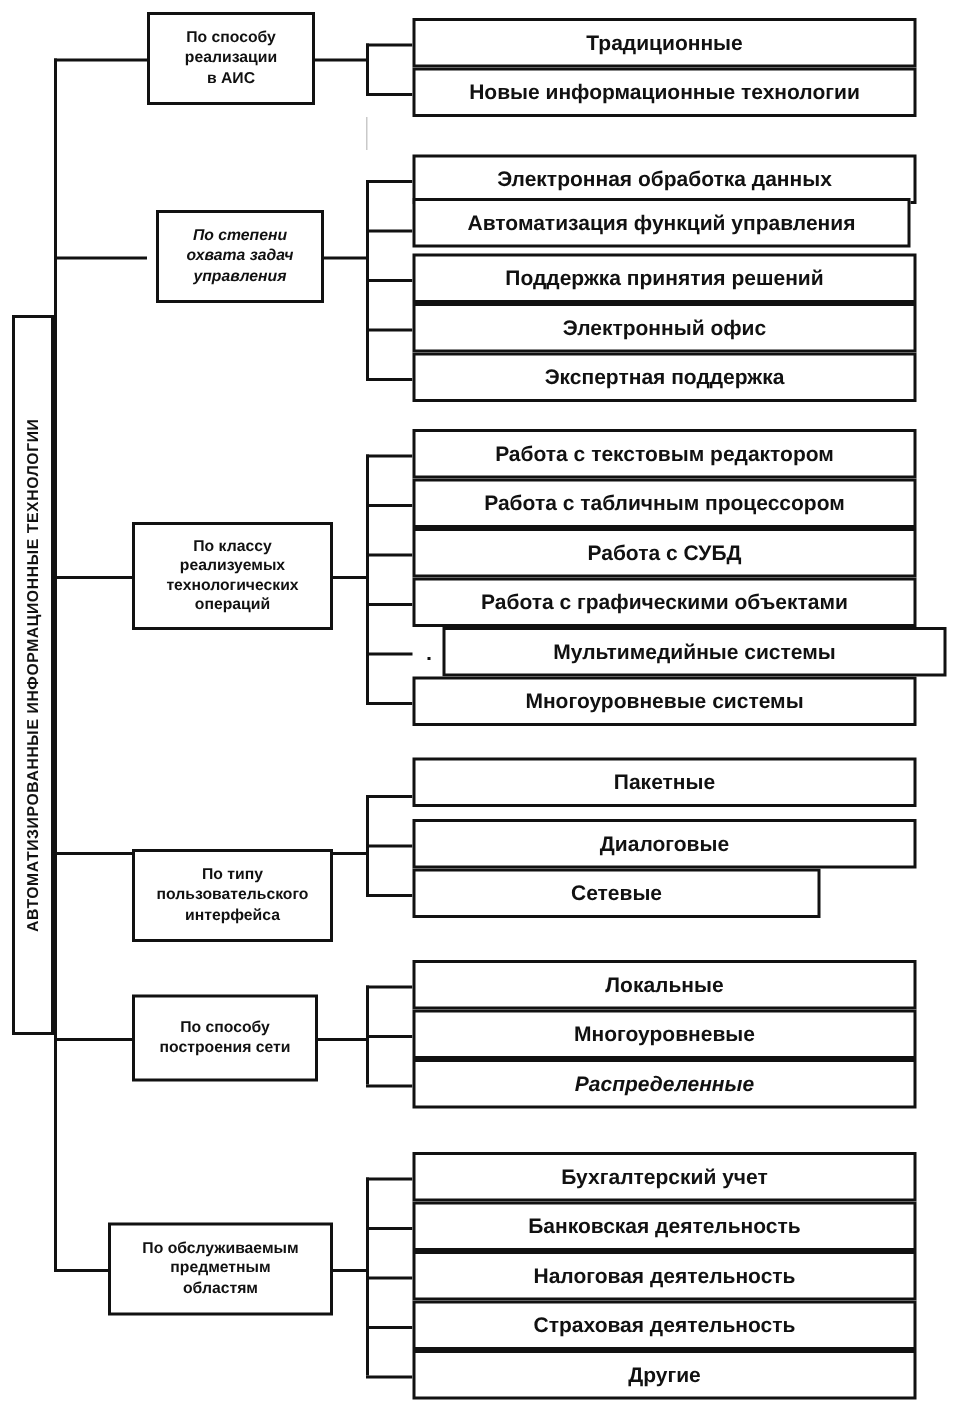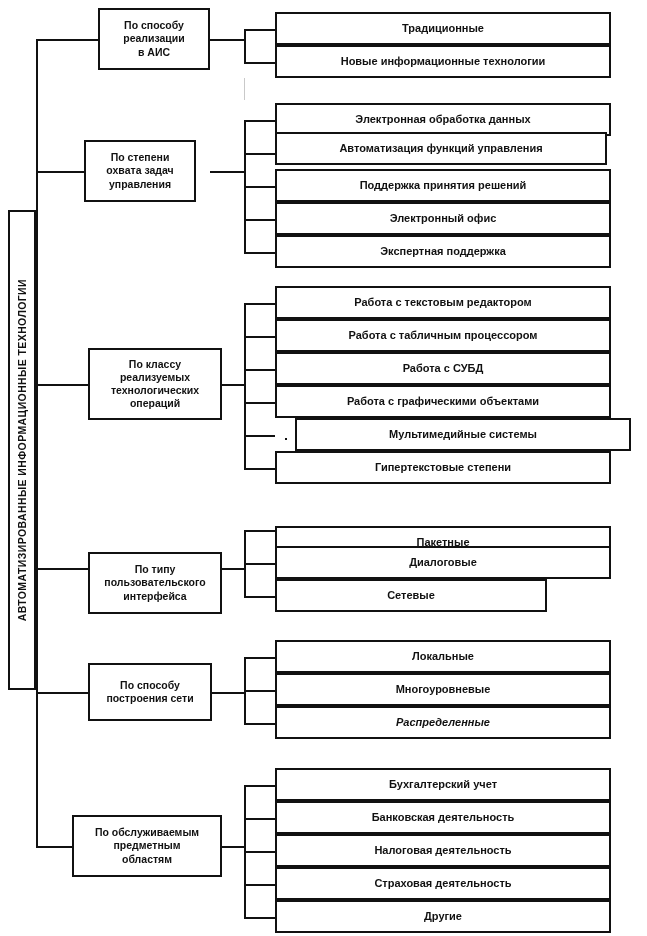--- a/index.html
+++ b/index.html
@@ -65,21 +65,21 @@
   
   .leaf-box {
     position: absolute;
     border: 2px solid #111;
     background: #fff;
     box-sizing: border-box;
     display: flex;
     align-items: center;
     justify-content: center;
     text-align: center;
-    font-size: 11px;
+    font-size: 14px;
     font-weight: bold;
     color: #111;
     line-height: 1.1;
     padding: 0 6px;
   }
 
   
   .hline {
     position: absolute;
     height: 0;
@@ -163,36 +163,36 @@
       <div class="hline" style="left: 244px; top: 916.5px; width: 31px;"></div>
     </div>
   <div id="cat-layer">
       <div class="cat-box" style="left: 98px; top: 8px; width: 112px; height: 62px;">
         <div>
           <div>По способу</div>
           <div>реализации</div>
           <div>в АИС</div>
         </div>
       </div>
-      <div class="cat-box" style="left: 84px; top: 140px; width: 112px; height: 62px;">
+      <div class="cat-box" style="left: 104px; top: 140px; width: 112px; height: 62px; font-style: italic;">
         <div>
           <div>По степени</div>
           <div>охвата задач</div>
           <div>управления</div>
         </div>
       </div>
       <div class="cat-box" style="left: 88px; top: 348px; width: 134px; height: 72px;">
         <div>
           <div>По классу</div>
           <div>реализуемых</div>
           <div>технологических</div>
           <div>операций</div>
         </div>
       </div>
-      <div class="cat-box" style="left: 88px; top: 552px; width: 134px; height: 62px;">
+      <div class="cat-box" style="left: 88px; top: 566px; width: 134px; height: 62px;">
         <div>
           <div>По типу</div>
           <div>пользовательского</div>
           <div>интерфейса</div>
         </div>
       </div>
       <div class="cat-box" style="left: 88px; top: 663px; width: 124px; height: 58px;">
         <div>
           <div>По способу</div>
           <div>построения сети</div>
@@ -237,23 +237,23 @@
       <div class="leaf-box" style="left: 275px; top: 352px; width: 336px; height: 33px;">
         <span>Работа с СУБД</span>
       </div>
       <div class="leaf-box" style="left: 275px; top: 385px; width: 336px; height: 33px;">
         <span>Работа с графическими объектами</span>
       </div>
       <div class="leaf-box" style="left: 275px; top: 418px; width: 336px; height: 33px; margin-left: 20px;">
         <span>Мультимедийные системы</span>
       </div>
       <div class="leaf-box" style="left: 275px; top: 451px; width: 336px; height: 33px;">
-        <span>Гипертекстовые степени</span>
-      </div>
-      <div class="leaf-box" style="left: 275px; top: 505px; width: 336px; height: 33px; margin-top: 21px;">
+        <span>Многоуровневые системы</span>
+      </div>
+      <div class="leaf-box" style="left: 275px; top: 505px; width: 336px; height: 33px;">
         <span>Пакетные</span>
       </div>
       <div class="leaf-box" style="left: 275px; top: 546px; width: 336px; height: 33px;">
         <span>Диалоговые</span>
       </div>
       <div class="leaf-box" style="left: 275px; top: 579px; width: 272px; height: 33px;">
         <span>Сетевые</span>
       </div>
       <div class="leaf-box" style="left: 275px; top: 640px; width: 336px; height: 33px;">
         <span>Локальные</span>

